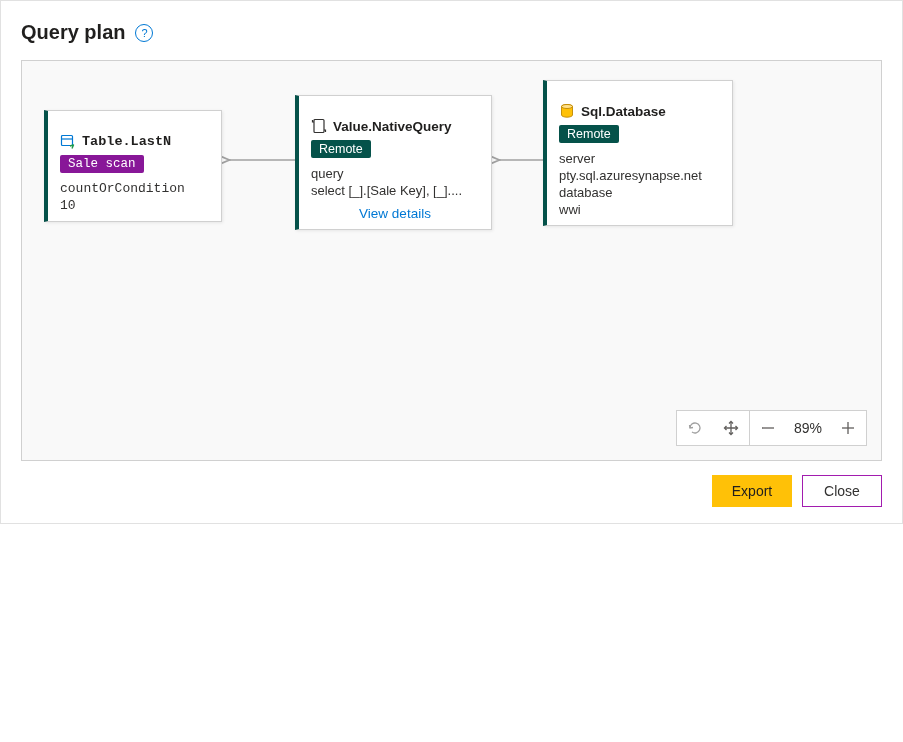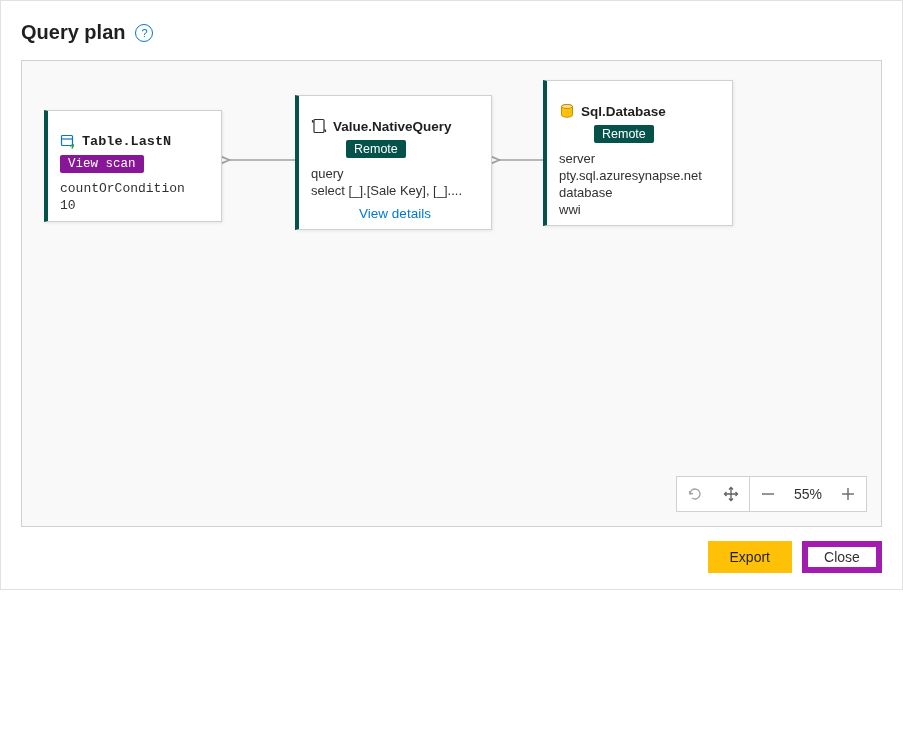--- a/index.html
+++ b/index.html
@@ -4,21 +4,21 @@
   <style>
     * { box-sizing: border-box; margin: 0; padding: 0; }
     body {
       font-family: "Segoe UI", -apple-system, BlinkMacSystemFont, sans-serif;
       font-size: 14px;
       color: #323130;
       background: #fff;
     }
     .dialog {
       width: 903px;
-      height: 590px;
+      height: 524px;
       border: 1px solid #e1e1e1;
       background: #fff;
       padding: 20px 20px 16px 20px;
       display: flex;
       flex-direction: column;
     }
     .header {
       display: flex;
       align-items: center;
       gap: 10px;
@@ -70,21 +70,21 @@
     }
     .badge {
       display: inline-block;
       padding: 2px 8px;
       border-radius: 2px;
       font-size: 12.5px;
       color: #fff;
       margin-bottom: 6px;
     }
     .badge-purple { background: #881798; }
-    .badge-teal { background: #05524a; margin-left: 35px; }
+    .badge-teal { background: #05524a; }
     .node-field-label {
       font-size: 13px;
       color: #323130;
       margin-top: 2px;
     }
     .node-field-value {
       font-size: 13px;
       color: #323130;
       margin-top: 2px;
       white-space: nowrap;
@@ -151,21 +151,21 @@
     .footer {
       display: flex;
       justify-content: flex-end;
       gap: 10px;
       margin-top: 14px;
     }
     .btn {
       min-width: 80px;
       height: 32px;
       padding: 0 16px;
-      border: 6px solid #a21caf;
+      border: 1px solid #a21caf;
       background: #fff;
       font-size: 14px;
       font-family: inherit;
       cursor: pointer;
       color: #323130;
     }
     .btn-primary {
       background: #ffc107;
       border-color: #ffc107;
       color: #201f1e;
@@ -194,21 +194,21 @@
 
     <div class="node node-a">
       <div class="node-title-row">
         <svg class="node-icon-svg" width="16" height="16" viewBox="0 0 16 16">
           <rect x="1.5" y="2.5" width="11" height="10" rx="1" fill="none" stroke="#0078d4" stroke-width="1.2"></rect>
           <line x1="1.5" y1="6" x2="12.5" y2="6" stroke="#0078d4" stroke-width="1.2"></line>
           <path d="M10 13 L13.5 12 L12 15.5" fill="none" stroke="#1f9a4a" stroke-width="1.4" stroke-linejoin="round"></path>
         </svg>
         <span class="node-title">Table.LastN</span>
       </div>
-      <span class="badge badge-purple">View scan</span>
+      <span class="badge badge-purple">Sale scan</span>
       <div class="node-field-label">countOrCondition</div>
       <div class="node-field-value">10</div>
     </div>
 
     <div class="node node-b">
       <div class="node-title-row">
         <svg class="node-icon-svg" width="16" height="16" viewBox="0 0 16 16">
           <rect x="3" y="1.5" width="10" height="13" rx="1" fill="none" stroke="#323130" stroke-width="1.2"></rect>
           <path d="M3 4 H1.5 V2 M13 12 H14.5 V14" fill="none" stroke="#323130" stroke-width="1.2"></path>
         </svg>
@@ -248,21 +248,21 @@
           <path d="M8 2 L8 14 M2 8 L14 8"></path>
           <path d="M6 3.5 L8 1.5 L10 3.5 M6 12.5 L8 14.5 L10 12.5 M3.5 6 L1.5 8 L3.5 10 M12.5 6 L14.5 8 L12.5 10"></path>
         </svg>
       </div>
       <div class="zoom-divider"></div>
       <div class="zoom-btn">
         <svg width="16" height="16" viewBox="0 0 16 16" fill="none" stroke="#605e5c" stroke-width="1.3">
           <line x1="2" y1="8" x2="14" y2="8"></line>
         </svg>
       </div>
-      <span class="zoom-level">55%</span>
+      <span class="zoom-level">89%</span>
       <div class="zoom-btn">
         <svg width="16" height="16" viewBox="0 0 16 16" fill="none" stroke="#605e5c" stroke-width="1.3">
           <line x1="2" y1="8" x2="14" y2="8"></line>
           <line x1="8" y1="2" x2="8" y2="14"></line>
         </svg>
       </div>
     </div>
 
   </div>
 

